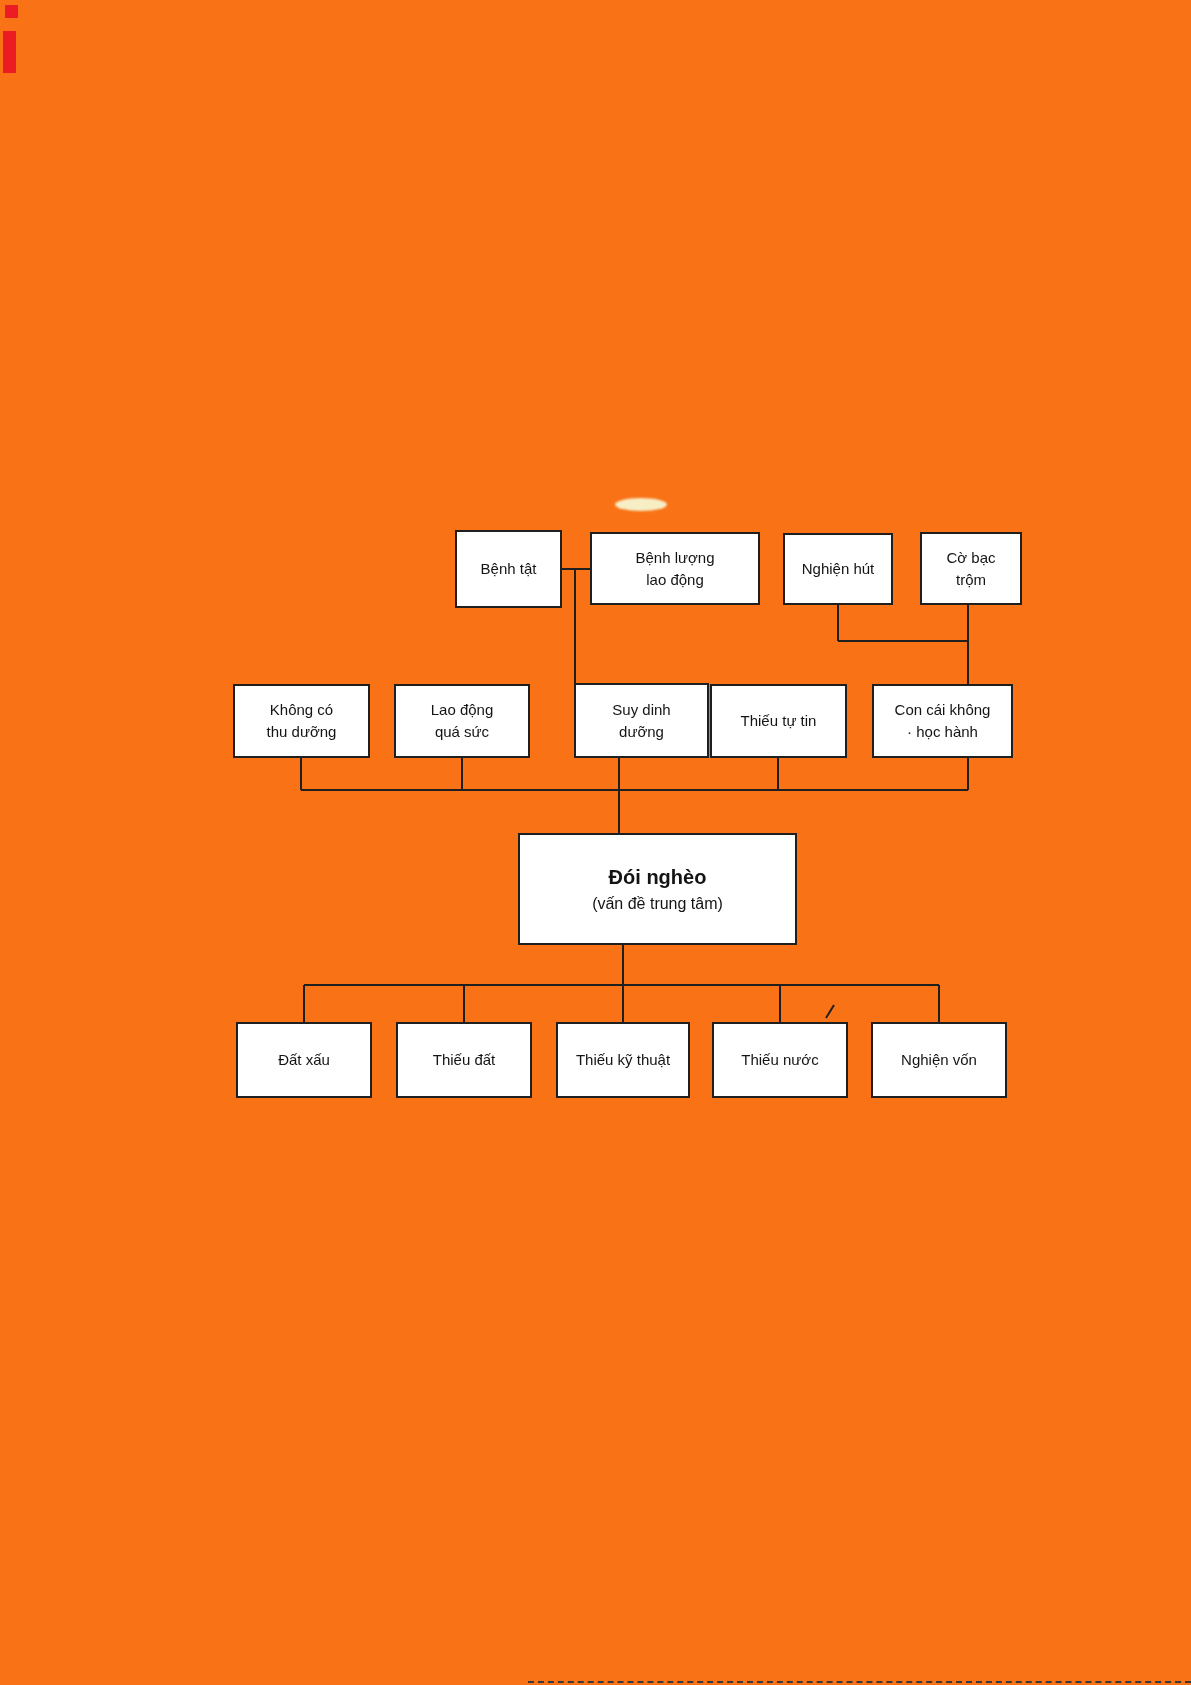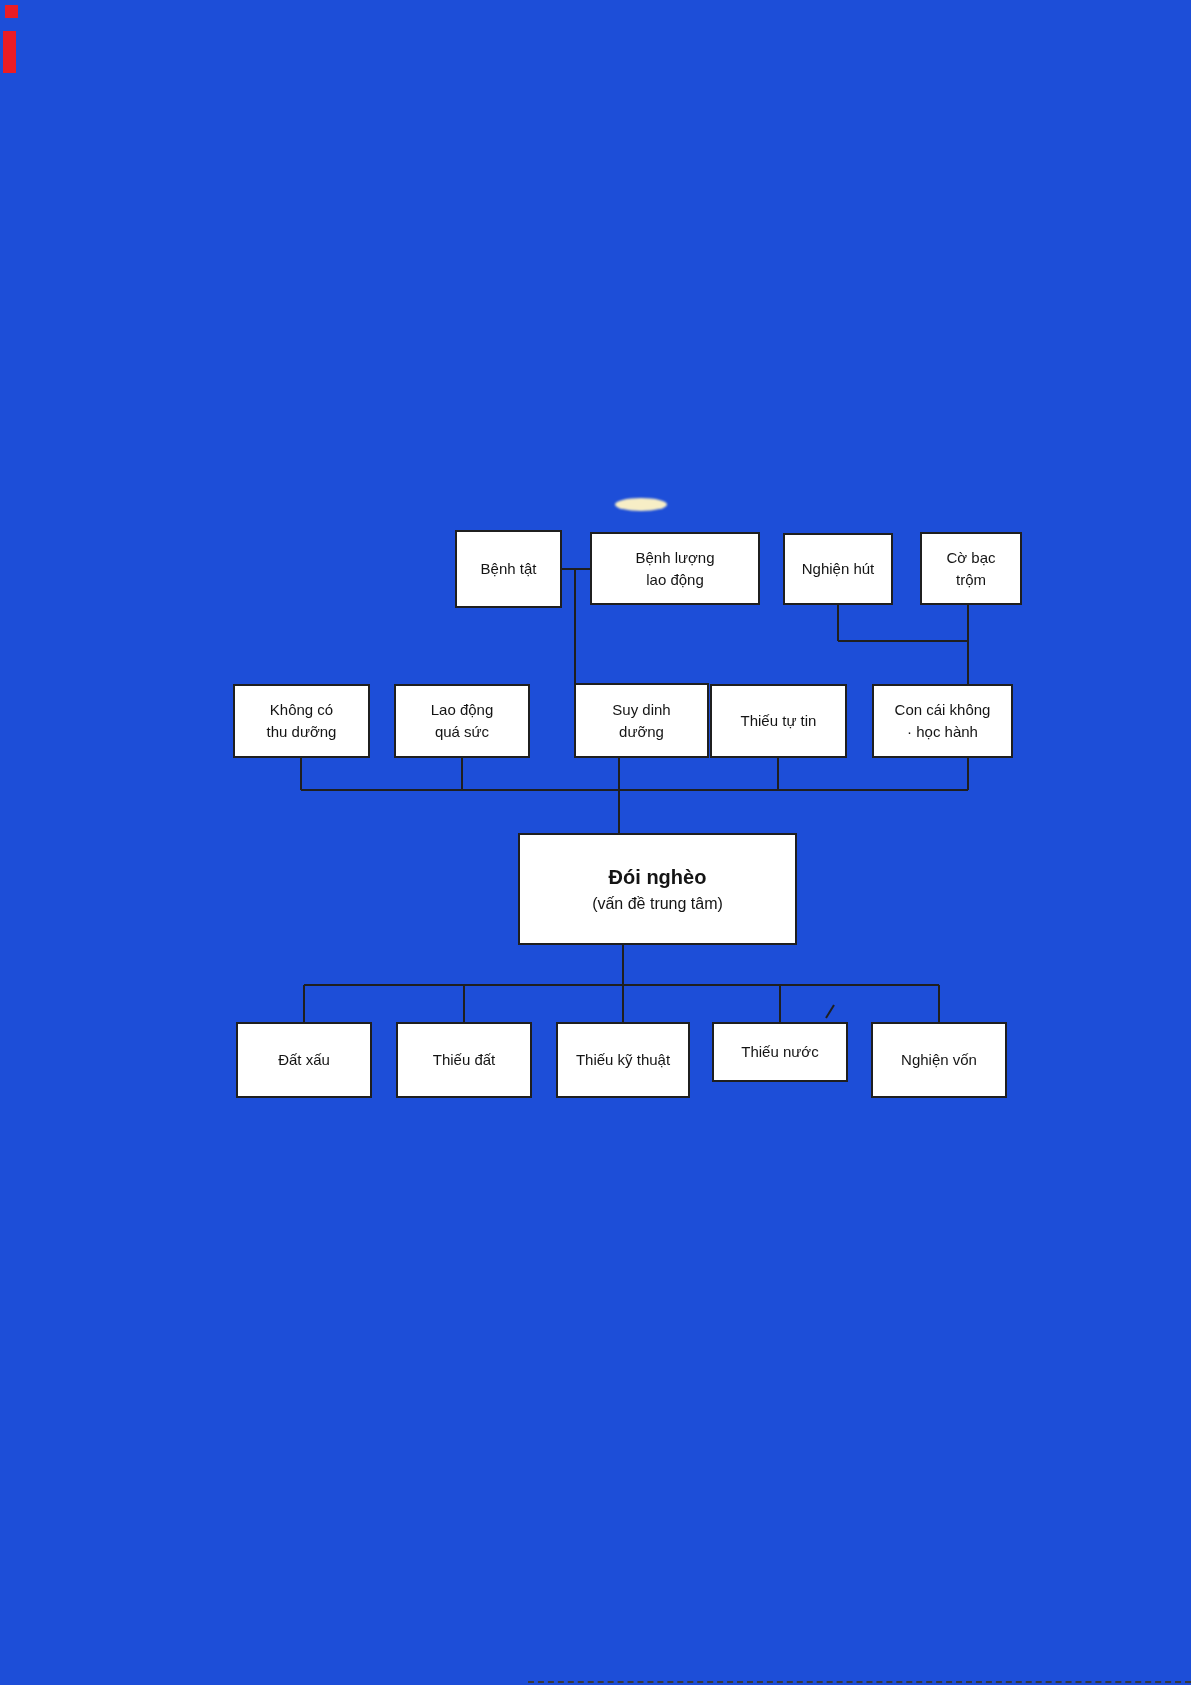--- a/index.html
+++ b/index.html
@@ -1,20 +1,20 @@
 <!DOCTYPE html>
 <html><head>
 <meta charset="utf-8">
 <style>
   html, body { margin: 0; padding: 0; background: #ffffff; }
   .page {
     position: relative;
     width: 1191px;
     height: 1685px;
-    background: #1d4ed8;
+    background: #f97316;
     font-family: "Liberation Sans", "DejaVu Sans", sans-serif;
     color: #161616;
     overflow: hidden;
     text-decoration: underline;
   }
   .connectors {
     position: absolute;
     left: 0; top: 0;
     width: 1191px; height: 1685px;
     pointer-events: none;
@@ -140,21 +140,21 @@
   </div>
 
   <div class="node" style="left:396px; top:1022px; width:136px; height:76px;">
     <span>Thiếu đất</span>
   </div>
 
   <div class="node" style="left:556px; top:1022px; width:134px; height:76px;">
     <span>Thiếu kỹ thuật</span>
   </div>
 
-  <div class="node" style="left:712px; top:1022px; width:136px; height:60px;text-align:right;">
+  <div class="node" style="left:712px; top:1022px; width:136px; height:76px;text-align:right;">
     <span>Thiếu nước</span>
   </div>
 
   <div class="node" style="left:871px; top:1022px; width:136px; height:76px;">
     <span>Nghiện vốn</span>
   </div>
 
 </div>
 
 </body></html>

